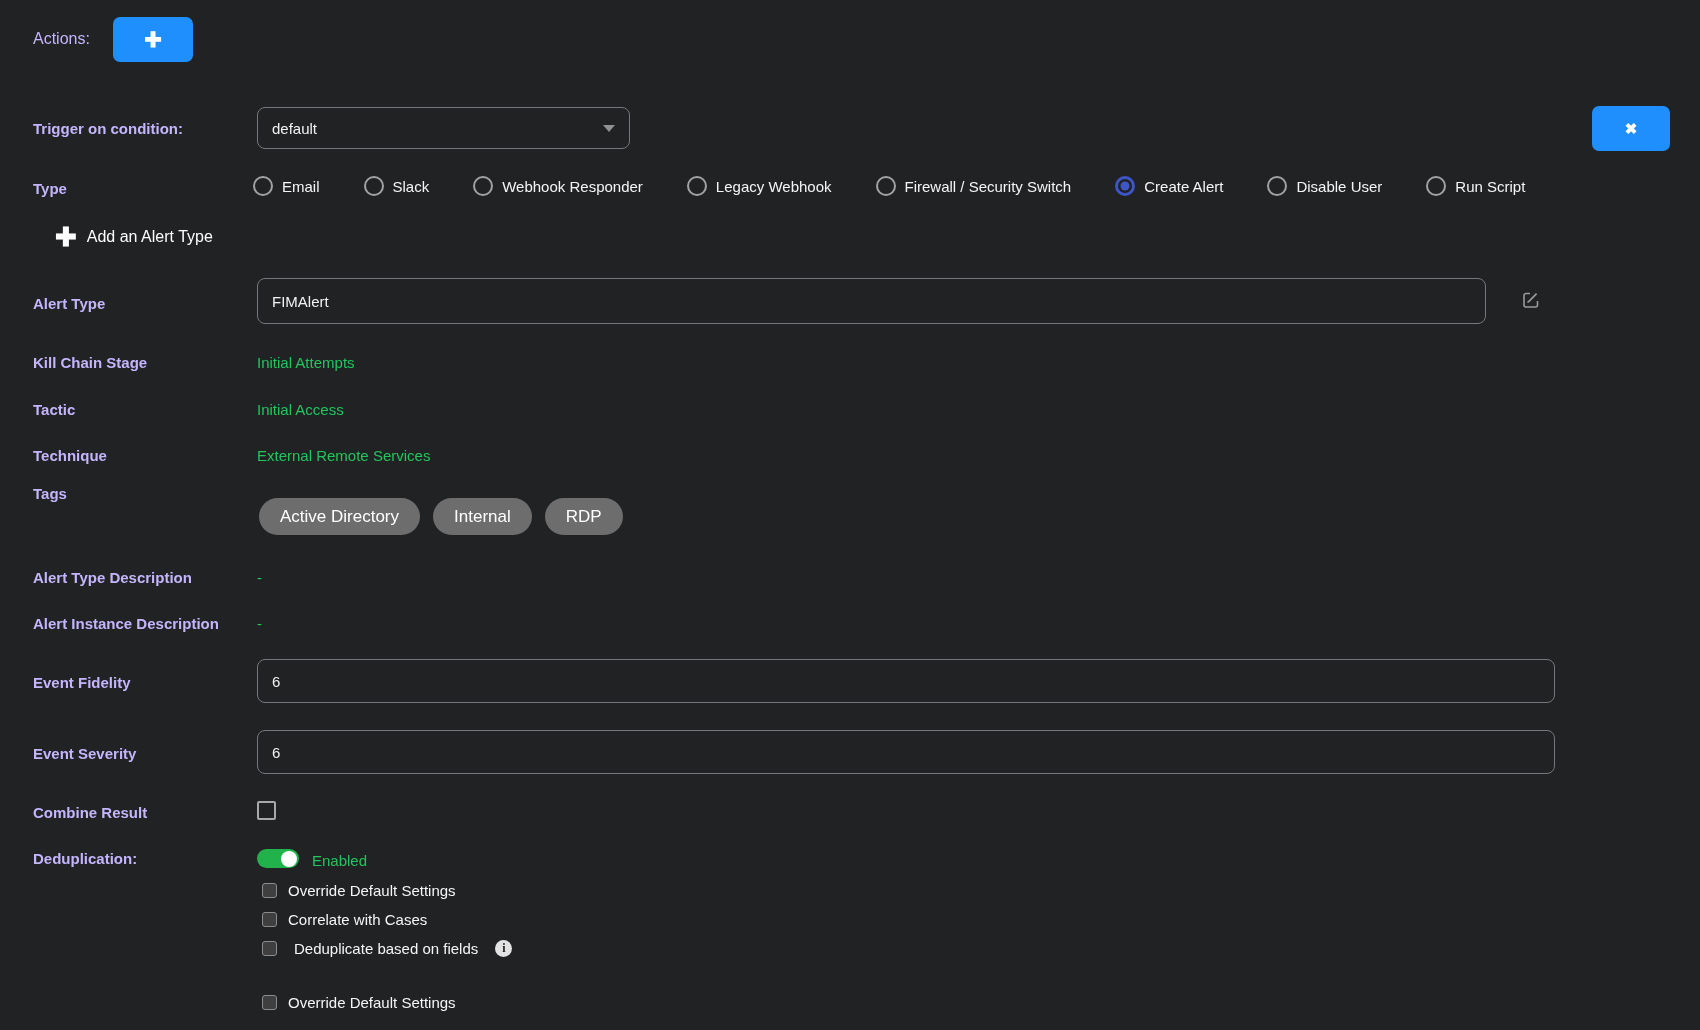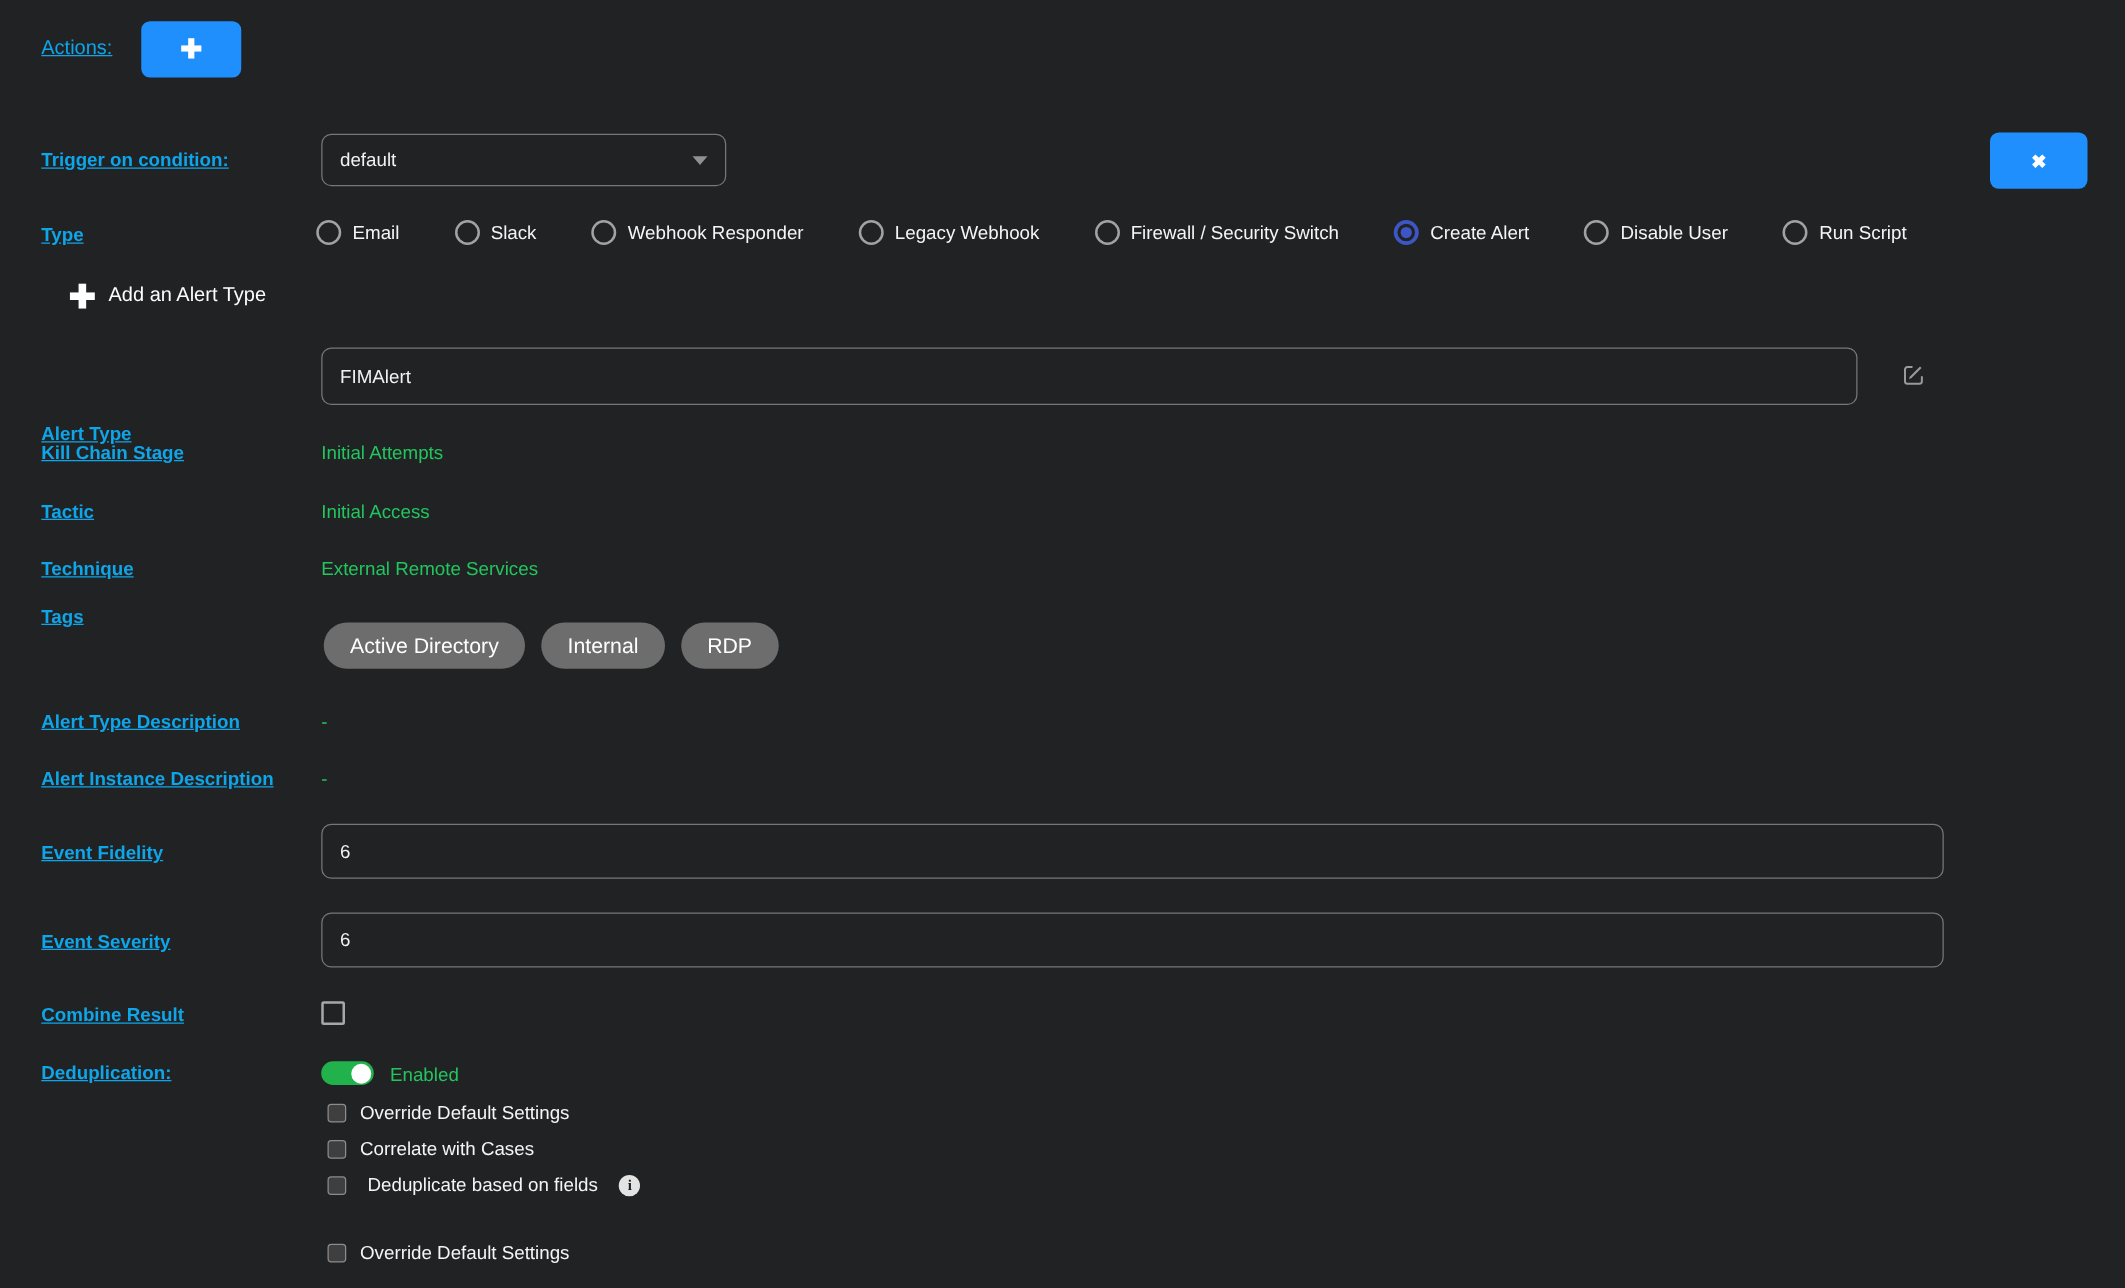--- a/index.html
+++ b/index.html
@@ -1,20 +1,20 @@
 <!DOCTYPE html>
 <html><head>
 <meta charset="utf-8">
 <style>
   html,body{margin:0;padding:0;background:#212224;}
   .screen{
     position:relative;width:1700px;height:1030px;background:#212224;
     font-family:"Liberation Sans", sans-serif;color:#f2f2f2;overflow:hidden;
   }
-  .lbl{position:absolute;left:33px;font-weight:bold;font-size:15px;color:#0ea5e9;white-space:nowrap;text-decoration:underline;}
+  .lbl{position:absolute;left:33px;font-weight:bold;font-size:15px;color:#c4b5fd;white-space:nowrap;}
   .val{position:absolute;left:257px;font-size:15px;color:#22c55e;white-space:nowrap;}
   .blue-btn{
     position:absolute;background:#1e8ffd;border:none;border-radius:7px;
     color:#fff;display:flex;align-items:center;justify-content:center;cursor:pointer;
   }
   .text-input{
     position:absolute;box-sizing:border-box;background:transparent;
     border:1px solid #75777a;border-radius:8px;color:#f2f2f2;
     font-family:"Liberation Sans",sans-serif;font-size:15px;padding:0 14px;outline:none;
   }
@@ -73,21 +73,21 @@
 <body>
 
 <div class="screen">
 
   <span class="lbl" style="top:30px;font-weight:normal;font-size:16px;">Actions:</span>
   <button class="blue-btn" style="left:113px;top:17px;width:80px;height:45px;">
     <span class="plus-glyph" style="font-size:21px;">✚</span>
   </button>
 
   <span class="lbl" style="top:120px;">Trigger on condition:</span>
-  <div class="dropdown" style="top:107px;width:324px;height:42px;">
+  <div class="dropdown" style="top:107px;width:373px;height:42px;">
     <span>default</span>
     <span class="caret"></span>
   </div>
 
   <button class="blue-btn" style="left:1592px;top:106px;width:78px;height:45px;">
     <span style="font-size:15px;font-weight:bold;">✖</span>
   </button>
 
   <span class="lbl" style="top:180px;">Type</span>
   <div class="radio-row">
@@ -123,21 +123,21 @@
       <span class="radio-circle"></span>
       <span class="radio-label">Run Script</span>
     </span>
   </div>
 
   <div class="add-link">
     <span class="plus-glyph" style="font-size:26px;">✚</span>
     <span style="font-size:16px;color:#fdfdfd;">Add an Alert Type</span>
   </div>
 
-  <span class="lbl" style="top:295px;margin-top:44px;">Alert Type</span>
+  <span class="lbl" style="top:295px;">Alert Type</span>
   <input class="text-input" style="left: 257px; top: 278px; width: 1229px; height: 46px;" value="FIMAlert">
   <span class="edit-icon">
     <svg width="20" height="20" viewBox="0 0 20 20">
       <path d="M9 3.5 H5 a2 2 0 0 0 -2 2 V15 a2 2 0 0 0 2 2 H14.5 a2 2 0 0 0 2 -2 V11" fill="none" stroke="#9a9a9a" stroke-width="1.6"></path>
       <path d="M8 12.5 L16.2 4.3 L15 3.1 L6.8 11.3 L6.2 13.1 Z" fill="#9a9a9a"></path>
     </svg>
   </span>
 
   <span class="lbl" style="top:354px;">Kill Chain Stage</span>
   <span class="val" style="top:354px;">Initial Attempts</span>

